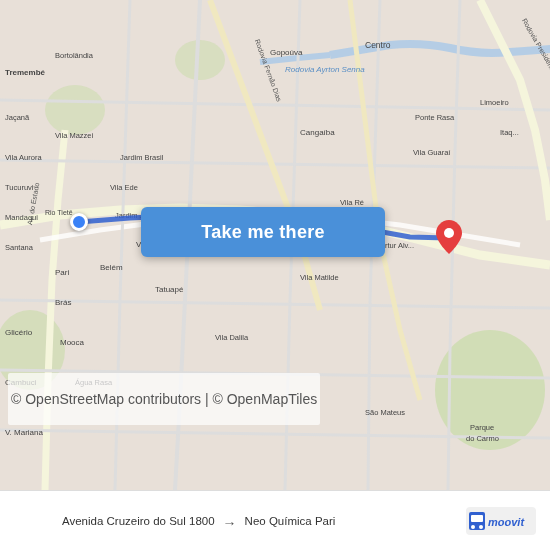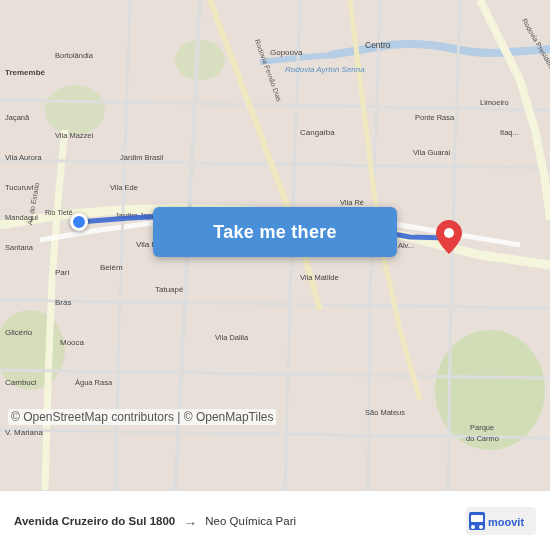--- a/index.html
+++ b/index.html
@@ -23,21 +23,21 @@
     #map-svg {
       position: absolute;
       top: 0; left: 0;
       width: 100%; height: 100%;
     }
 
     
     #take-me-there-btn {
       position: absolute;
       top: 207px;
-      left: 153px;
+      left: 141px;
       width: 244px;
       height: 50px;
       background: #4a90d9;
       color: white;
       border: none;
       border-radius: 6px;
       font-size: 18px;
       font-weight: 600;
       cursor: pointer;
       display: flex;
@@ -65,49 +65,51 @@
     #route-info {
       display: flex;
       align-items: center;
       gap: 8px;
       flex: 1;
     }
 
     #origin-text {
       font-size: 11.5px;
       color: #333;
-      font-weight: 700;
+      font-weight: 400;
+      margin-left: 48px;
     }
 
     #arrow-icon {
       font-size: 14px;
       color: #555;
     }
 
     #dest-text {
       font-size: 11.5px;
       color: #333;
       font-weight: 500;
     }
 
     #moovit-logo {
       display: flex;
       align-items: center;
       gap: 4px;
+      font-style: italic;
     }
 
     
     #osm-attribution {
       position: absolute;
       bottom: 65px;
       left: 8px;
-      font-size: 12px;
+      font-size: 14px;
       color: #555;
       background: rgba(255,255,255,0.7);
-      padding: 1px 3px;
+      padding: 18px 3px;
       border-radius: 2px;
     }
 
     
     .origin-marker {
       position: absolute;
       width: 18px;
       height: 18px;
       background: #3b82f6;
       border-radius: 50%;

